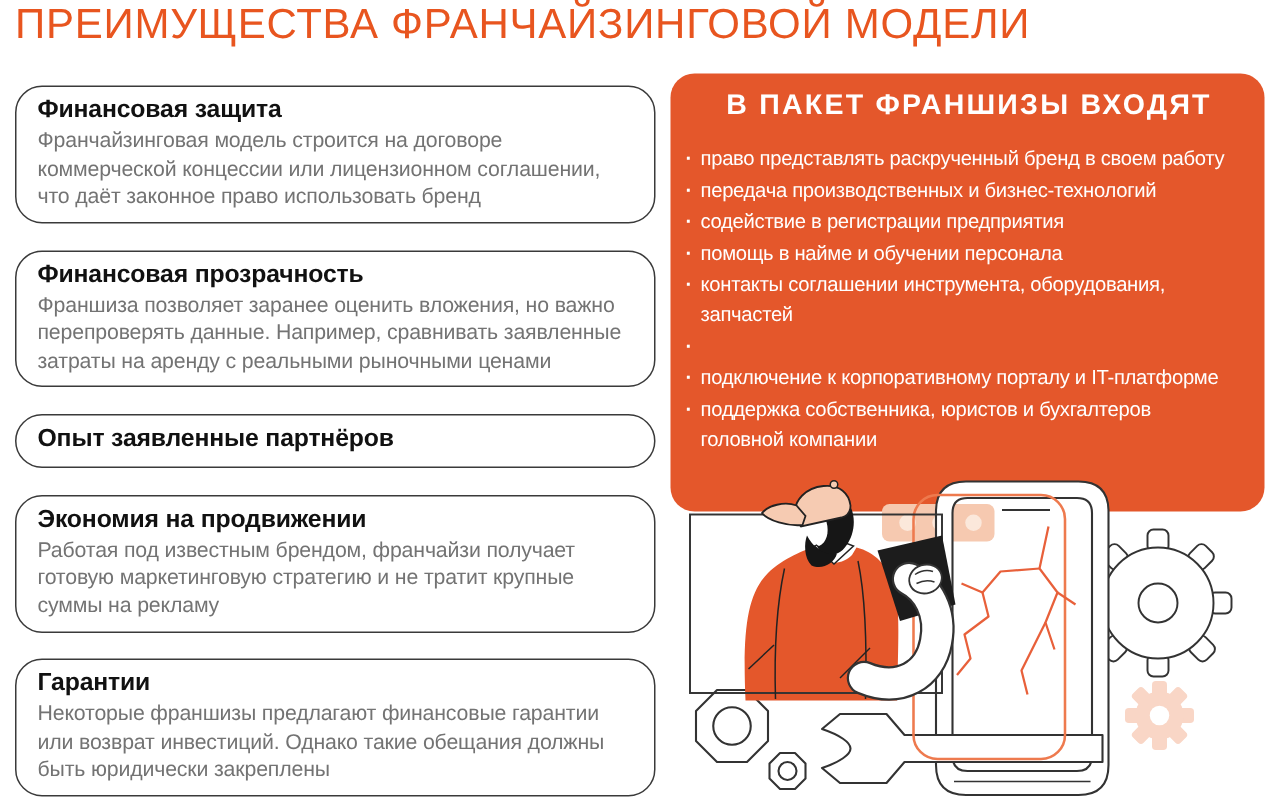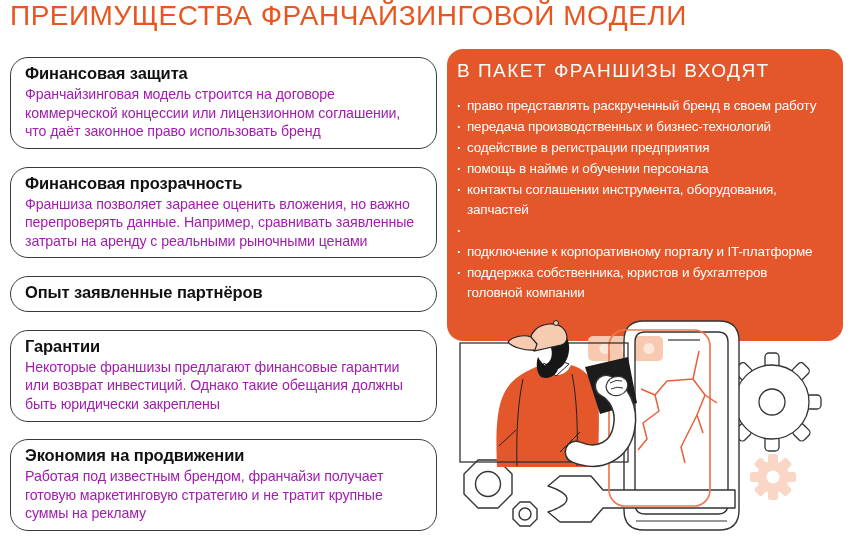--- a/index.html
+++ b/index.html
@@ -21,31 +21,31 @@
   .card{
     box-sizing:border-box;
     border:1.4px solid #3a3a3a;border-radius:18px;
     background:#fff;padding:6px 14px 7px 14px;flex:0 0 auto;
   }
   .card h2{
     margin:0 0 2px 0;font-size:16.5px;font-weight:bold;color:#111;
     letter-spacing:-.1px;
   }
   .card p{
-    margin:0;font-size:14.2px;line-height:18.6px;color:#a21caf;
+    margin:0;font-size:14.2px;line-height:18.6px;color:#737373;
     white-space:pre-line;letter-spacing:-.1px;
   }
   .panel{
     position:absolute;left:447px;top:49px;width:396px;height:292px;
     box-sizing:border-box;background:#E4572B;border-radius:16px;
     padding:11px 8px 0 10px;color:#fff;
   }
   .panel h2{
-    margin:0 0 14px 0;text-align:left;
-    font-size:19px;font-weight:normal;letter-spacing:1.5px;
+    margin:0 0 14px 0;text-align:center;
+    font-size:19px;font-weight:bold;letter-spacing:1.5px;
   }
   .bullets{list-style:none;margin:0;padding:0;}
   .bullets li{
     display:flex;align-items:flex-start;
     font-size:13.5px;line-height:20px;letter-spacing:-.2px;
     margin-bottom:1px;
   }
   .bullets .marker{flex:0 0 10px;text-align:left;font-weight:bold;}
   .bullets .btext{white-space:pre-line;}
   .illustration{position:absolute;left:447px;top:318px;width:411px;height:221px;}
@@ -69,31 +69,31 @@
       <p>Франшиза позволяет заранее оценить вложения, но важно
 перепроверять данные. Например, сравнивать заявленные
 затраты на аренду с реальными рыночными ценами</p>
     </div>
 
     <div class="card">
       <h2>Опыт заявленные партнёров</h2>
     </div>
 
     <div class="card">
+      <h2>Экономия на продвижении</h2>
+      <p>Работая под известным брендом, франчайзи получает
+готовую маркетинговую стратегию и не тратит крупные
+суммы на рекламу</p>
+    </div>
+
+    <div class="card">
       <h2>Гарантии</h2>
       <p>Некоторые франшизы предлагают финансовые гарантии
 или возврат инвестиций. Однако такие обещания должны
 быть юридически закреплены</p>
-    </div>
-
-    <div class="card">
-      <h2>Экономия на продвижении</h2>
-      <p>Работая под известным брендом, франчайзи получает
-готовую маркетинговую стратегию и не тратит крупные
-суммы на рекламу</p>
     </div>
   </div>
 
 <div class="panel">
   <h2>В ПАКЕТ ФРАНШИЗЫ ВХОДЯТ</h2>
   <ul class="bullets">
 
       <li>
         <span class="marker">·</span>
         <span class="btext">право представлять раскрученный бренд в своем работу</span>

